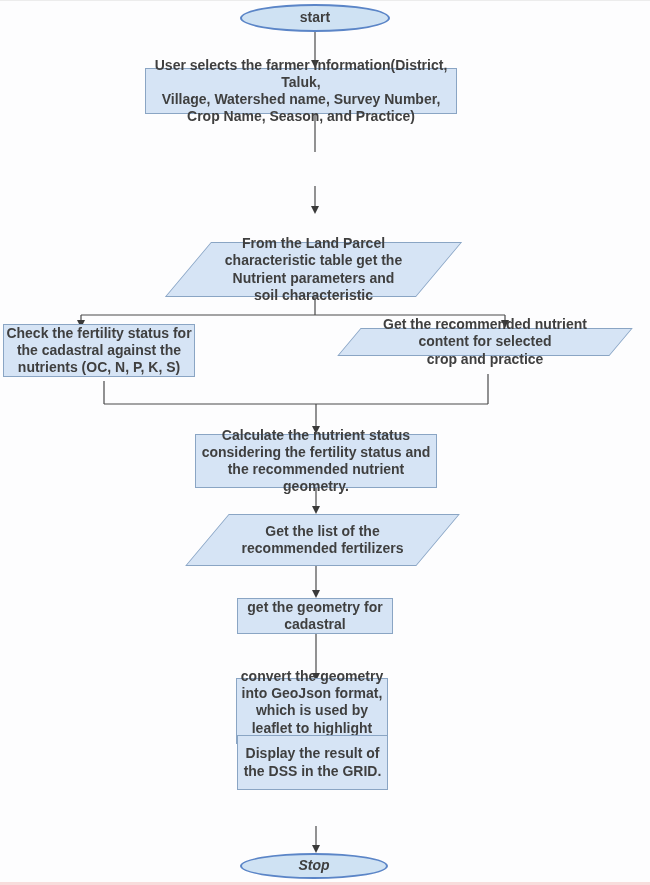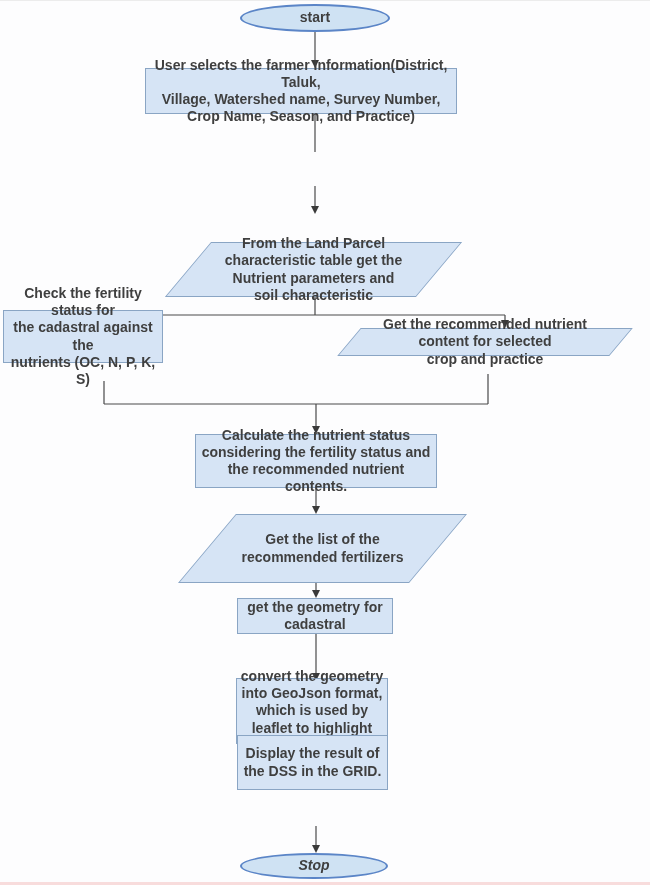--- a/index.html
+++ b/index.html
@@ -77,40 +77,40 @@
 
 
   <div class="node para" style="left:188px;top:213px;width:251px;height:55px;margin-top:28px;">
     <div class="para-bg"></div>
     <span class="node-text">From the Land Parcel
 characteristic table get the
 Nutrient parameters and
 soil characteristic</span>
   </div>
 
-  <div class="node rect" style="left:3px;top:309px;width:160px;height:53px;">
+  <div class="node rect" style="left:3px;top:323px;width:192px;height:53px;">
     <span class="node-text">Check the fertility status for
 the cadastral against the
 nutrients (OC, N, P, K, S)</span>
   </div>
 
   <div class="node para" style="left:349px;top:327px;width:272px;height:28px;">
     <div class="para-bg"></div>
     <span class="node-text">Get the recommended nutrient
 content for selected
 crop and practice</span>
   </div>
 
   <div class="node rect" style="left:195px;top:433px;width:242px;height:54px;">
     <span class="node-text">Calculate the nutrient status
 considering the fertility status and
-the recommended nutrient contents.</span>
+the recommended nutrient geometry.</span>
   </div>
 
-  <div class="node para" style="left:207px;top:513px;width:231px;height:69px;">
+  <div class="node para" style="left:207px;top:513px;width:231px;height:52px;">
     <div class="para-bg"></div>
     <span class="node-text">Get the list of the
 recommended fertilizers</span>
   </div>
 
   <div class="node rect" style="left:237px;top:597px;width:156px;height:36px;">
     <span class="node-text">get the geometry for
 cadastral</span>
   </div>
 

